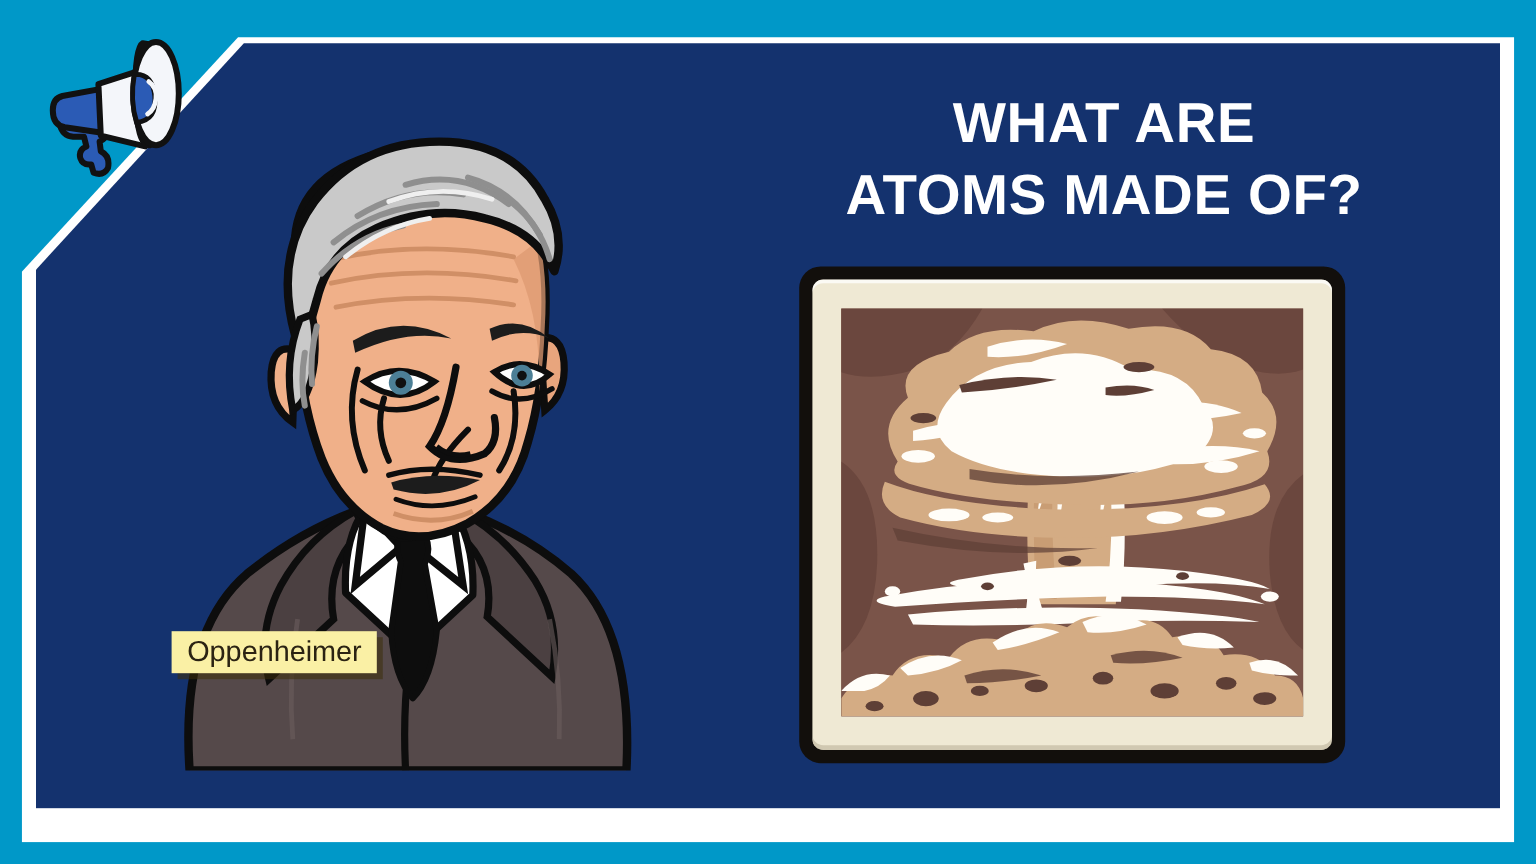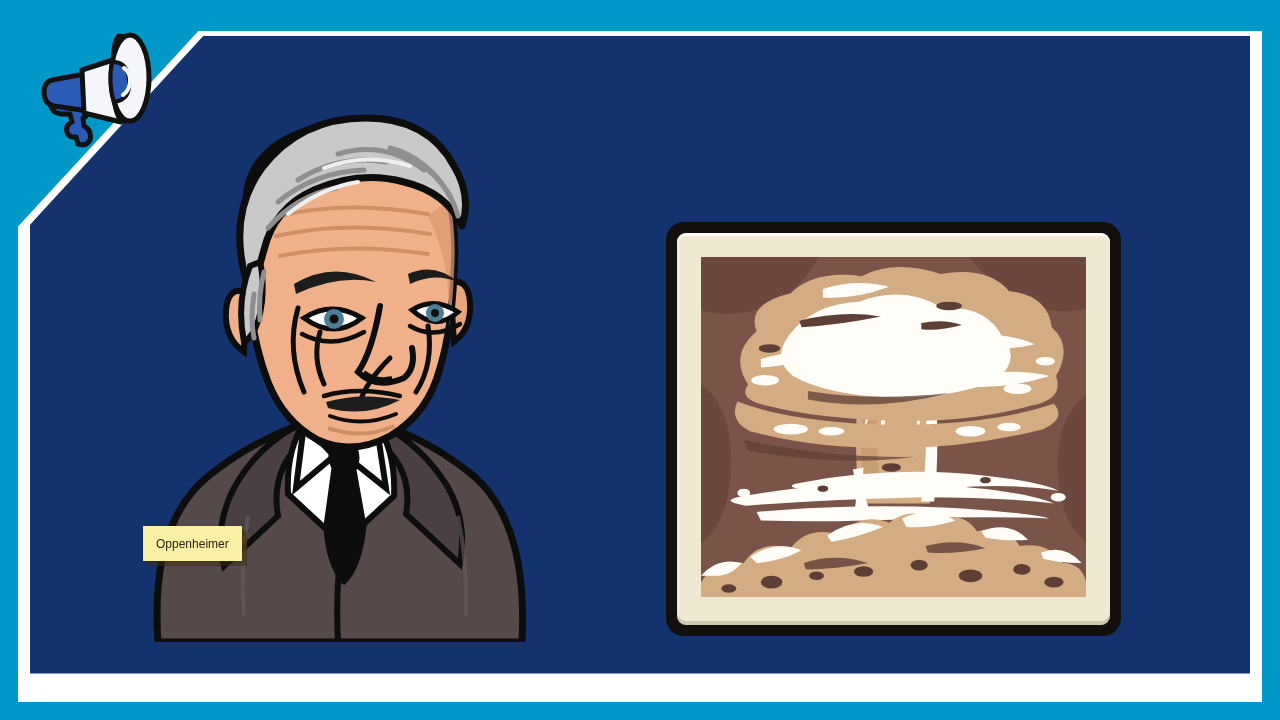--- a/index.html
+++ b/index.html
@@ -79,21 +79,21 @@
   .name-label {
     position: absolute;
     left: 143px;
     top: 526px;
     height: 35px;
     padding: 0 13px;
     display: flex;
     align-items: center;
     background: #faf0a5;
     color: #2b2313;
-    font-size: 12px;
+    font-size: 24px;
     line-height: 1;
     box-shadow: 5px 5px 0 rgba(60, 45, 10, 0.55);
     z-index: 6;
   }
 
   
   .photo-frame {
     position: absolute;
     left: 666px;
     top: 222px;
@@ -145,20 +145,24 @@
         <path d="M93 18 Q118 20 121 55 Q124 92 99 103 Q88 104 87 62 Q86 22 93 18 Z" fill="#f4f6fa"></path>
 
         <ellipse cx="104" cy="60" rx="19" ry="43" fill="#f4f6fa"></ellipse>
       </g>
 
       <path d="M86 44 Q101 43 103 62 Q105 82 88 84 Q82 66 86 44 Z" fill="#2b5bb5" stroke="#111111" stroke-width="4"></path>
       <path d="M98 50 Q105 55 104 64 Q103 73 97 77" fill="none" stroke="#f4f6fa" stroke-width="4" stroke-linecap="round"></path>
     </svg>
   </div>
 
+  <div class="title-block">
+    <span class="title-line">WHAT ARE</span>
+    <span class="title-line">ATOMS MADE OF?</span>
+  </div>
 
   <div class="portrait">
     <svg viewBox="0 0 420 546" xmlns="http://www.w3.org/2000/svg">
       <defs>
         <clipPath id="faceClip">
           <path d="M118 120 Q112 52 188 32 Q272 16 310 72 Q330 112 326 176
                    Q324 232 312 272 Q300 318 262 340 Q224 360 190 344
                    Q156 326 140 286 Q124 244 120 190 Z"></path>
         </clipPath>
       </defs>

